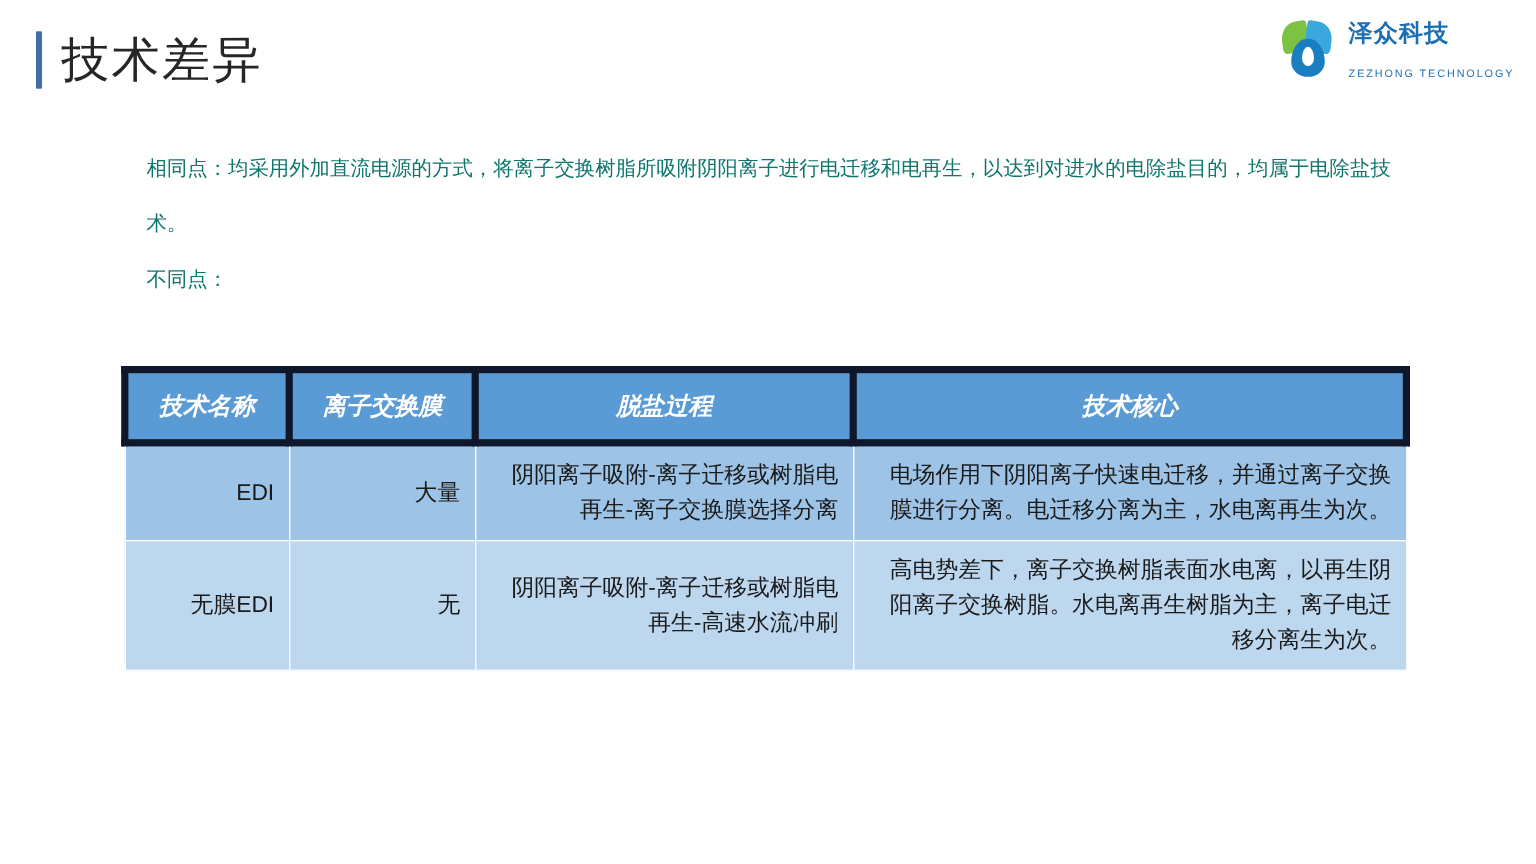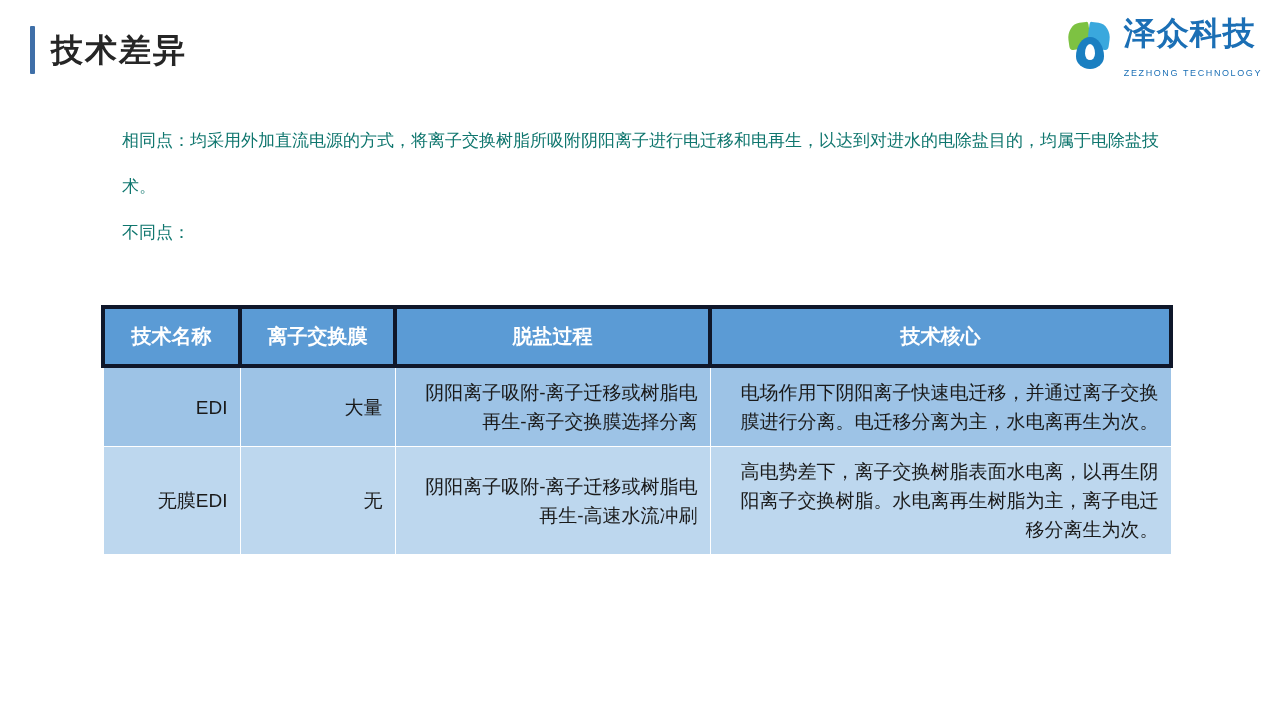--- a/index.html
+++ b/index.html
@@ -25,24 +25,24 @@
     align-items: center;
   }
   .title-bar {
     width: 5px;
     height: 48px;
     background: #3f6fa8;
     margin-right: 16px;
     border-radius: 1px;
   }
   .slide-title {
-    font-size: 32px;
+    font-size: 40px;
     letter-spacing: 2px;
     color: #262626;
-    font-weight: 700;
+    font-weight: 400;
     line-height: 1;
   }
 
   
   .logo-wrap {
     position: absolute;
     right: 18px;
     top: 16px;
     display: flex;
     align-items: center;
@@ -90,21 +90,21 @@
     height: 16px;
     background: #ffffff;
     border-radius: 50% 50% 50% 50% / 60% 60% 40% 40%;
   }
   .logo-text {
     display: flex;
     flex-direction: column;
     justify-content: center;
   }
   .logo-cn {
-    font-size: 32px;
+    font-size: 20px;
     font-weight: 700;
     color: #1b6fb5;
     letter-spacing: 1px;
     line-height: 1.1;
   }
   .logo-en {
     font-size: 9px;
     color: #1b6fb5;
     letter-spacing: 1.6px;
     line-height: 1.2;
@@ -137,21 +137,22 @@
     width: 100%;
     table-layout: fixed;
   }
   table.cmp th {
     background: #5b9bd5;
     color: #ffffff;
     font-size: 20px;
     font-weight: 700;
     padding: 14px 8px;
     text-align: center;
-    border: 4px solid #0f172a;
+    border: 6px solid #0f172a;
+    font-style: italic;
   }
   table.cmp td {
     font-size: 19px;
     color: #1a1a1a;
     padding: 10px 12px;
     border: 1px solid #ffffff;
     vertical-align: middle;
     line-height: 29px;
   }
   table.cmp tr.row-a td { background: #9dc3e6; }

